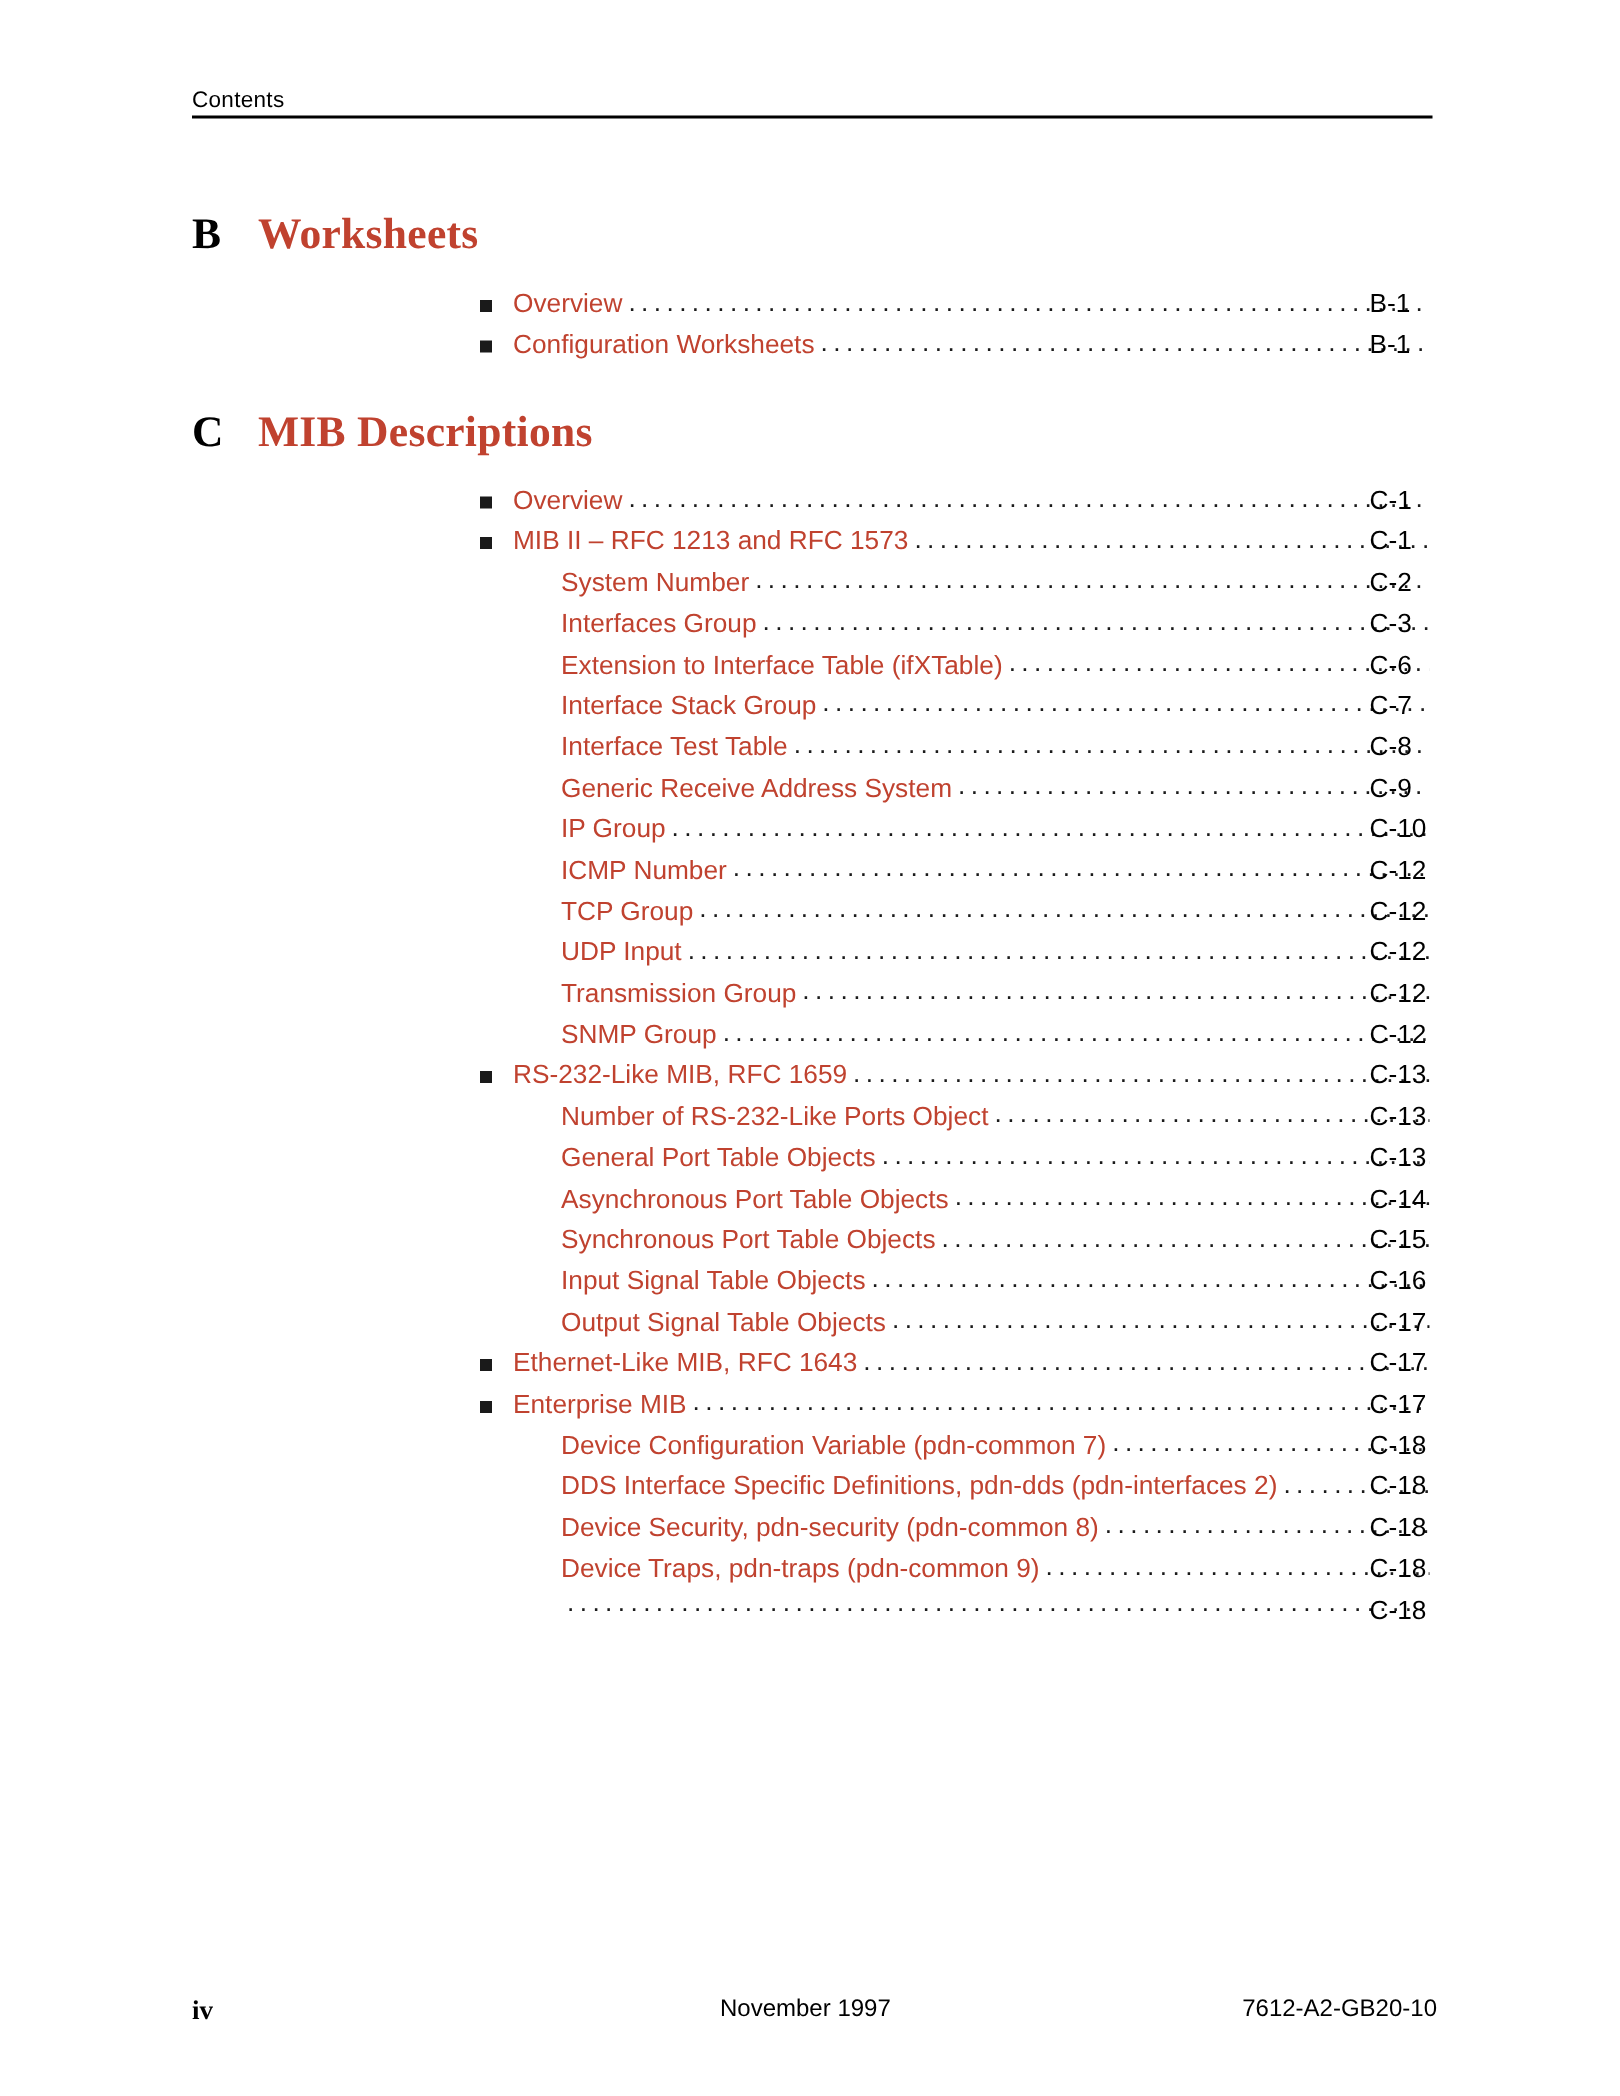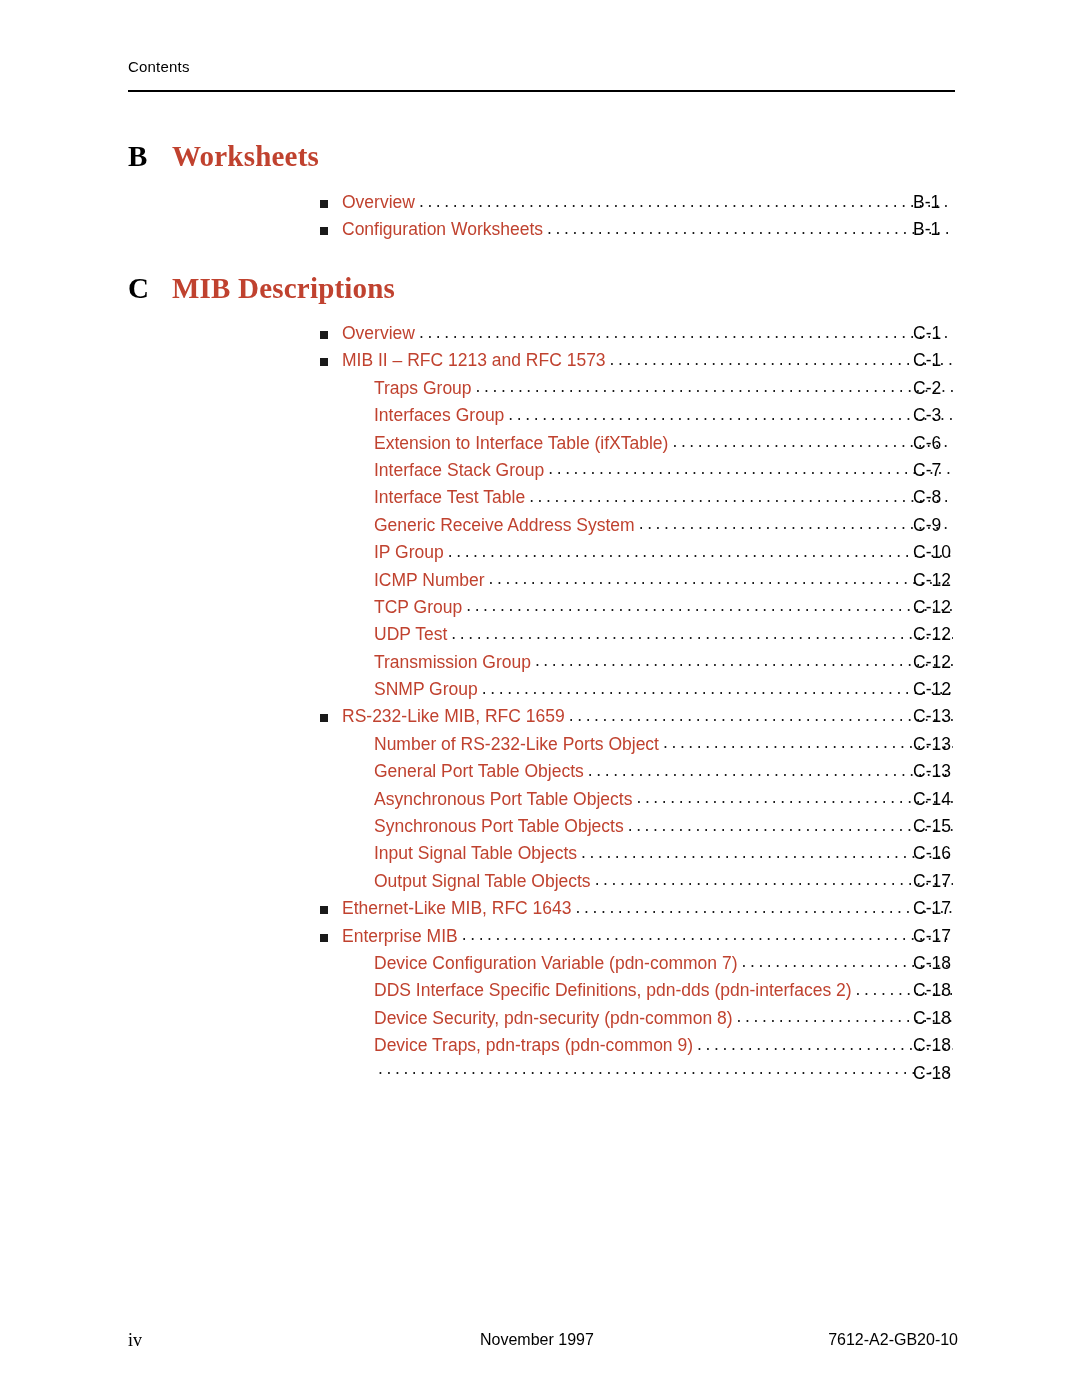--- a/index.html
+++ b/index.html
@@ -20,21 +20,21 @@
   .header {
     position: absolute;
     left: 128px;
     top: 58px;
     width: 827px;
   }
   .header-label {
     font-size: 15px;
     color: #000000;
     letter-spacing: 0.2px;
-    padding-bottom: 15px;
+    padding-bottom: 2px;
   }
   .header-rule {
     height: 0;
     border-top: 2.5px solid #000000;
     width: 827px;
   }
 
   
   .chapter {
     position: absolute;
@@ -129,21 +129,21 @@
     left: 128px;
     top: 1330px;
     width: 830px;
     height: 24px;
   }
   .footer-folio {
     position: absolute;
     left: 0;
     top: 0;
     font-family: "Liberation Serif", serif;
-    font-weight: normal;
+    font-weight: bold;
     font-size: 18px;
     color: #000000;
   }
   .footer-date {
     position: absolute;
     left: 352px;
     top: 1px;
     font-size: 16px;
     color: #000000;
   }
@@ -213,21 +213,21 @@
           <div class="entry-body">
             <span class="entry-label">MIB II – RFC 1213 and RFC 1573</span>
             <span class="leader">
               <span class="leader-dots">.........................................................................................</span>
             </span>
           </div>
           <span class="entry-page">C-1</span>
         </div>
         <div class="entry lvl2">
           <div class="entry-body">
-            <span class="entry-label">Traps Group</span>
+            <span class="entry-label">System Number</span>
             <span class="leader">
               <span class="leader-dots">.........................................................................................</span>
             </span>
           </div>
           <span class="entry-page">C-2</span>
         </div>
         <div class="entry lvl2">
           <div class="entry-body">
             <span class="entry-label">Interfaces Group</span>
             <span class="leader">
@@ -294,21 +294,21 @@
           <div class="entry-body">
             <span class="entry-label">TCP Group</span>
             <span class="leader">
               <span class="leader-dots">.........................................................................................</span>
             </span>
           </div>
           <span class="entry-page">C-12</span>
         </div>
         <div class="entry lvl2">
           <div class="entry-body">
-            <span class="entry-label">UDP Test</span>
+            <span class="entry-label">UDP Input</span>
             <span class="leader">
               <span class="leader-dots">.........................................................................................</span>
             </span>
           </div>
           <span class="entry-page">C-12</span>
         </div>
         <div class="entry lvl2">
           <div class="entry-body">
             <span class="entry-label">Transmission Group</span>
             <span class="leader">

